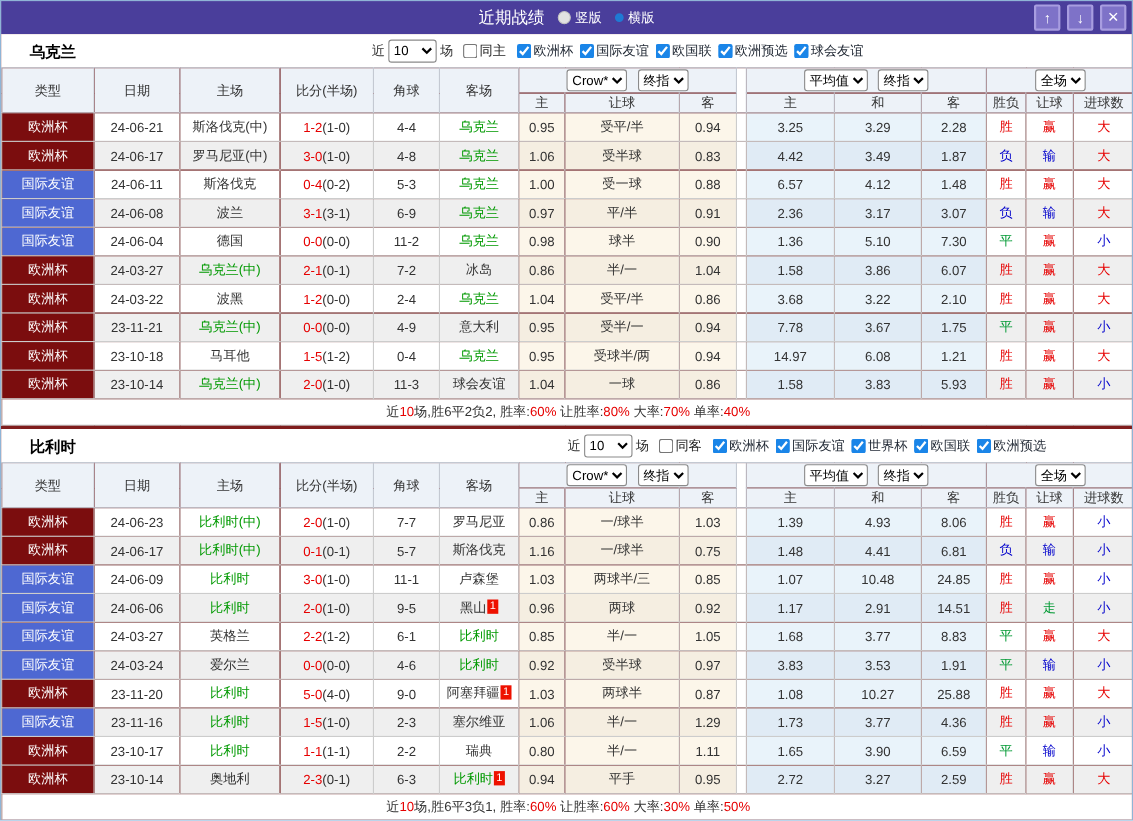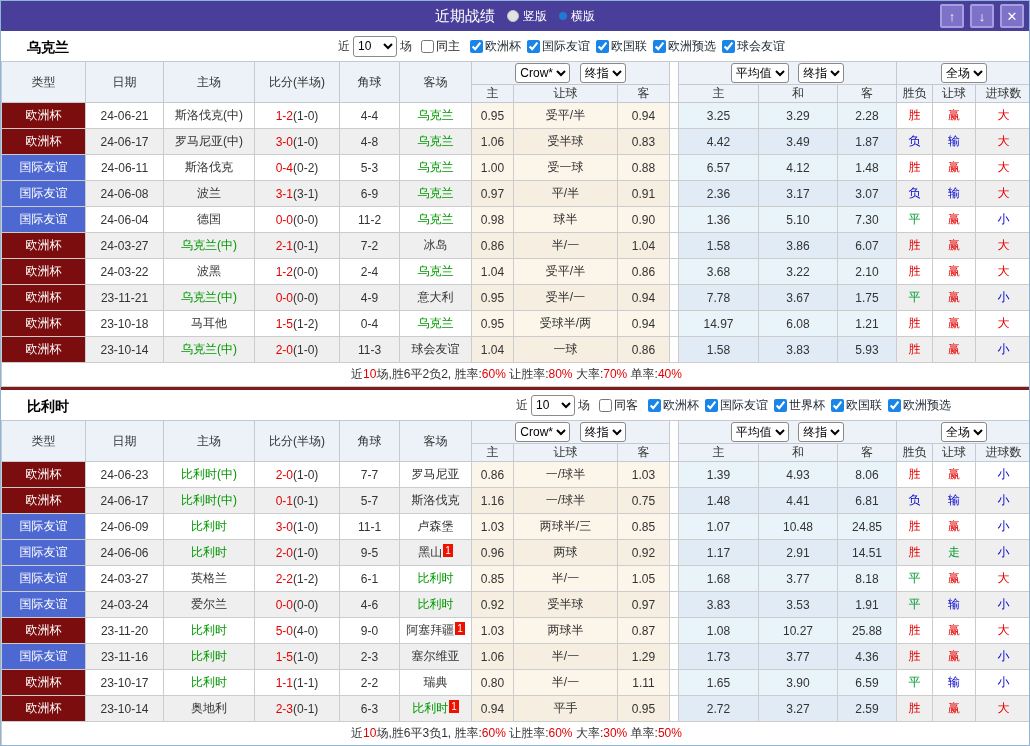--- a/index.html
+++ b/index.html
@@ -526,21 +526,21 @@
       <td>英格兰</td>
       <td><span class="ft">2-2</span><span class="ht">(1-2)</span></td>
       <td>6-1</td>
       <td><span class="focus">比利时</span></td>
       <td class="oa">0.85</td>
       <td class="oa">半/一</td>
       <td class="oa">1.05</td>
       <td class="spacer"></td>
       <td class="oe">1.68</td>
       <td class="oe">3.77</td>
-      <td class="oe">8.18</td>
+      <td class="oe">8.83</td>
       <td class="res cg">平</td>
       <td class="res cr">赢</td>
       <td class="res cr">大</td>
     </tr>
     <tr class="even">
       <td class="type friendly">国际友谊</td>
       <td>24-03-24</td>
       <td>爱尔兰</td>
       <td><span class="ft">0-0</span><span class="ht">(0-0)</span></td>
       <td>4-6</td>

